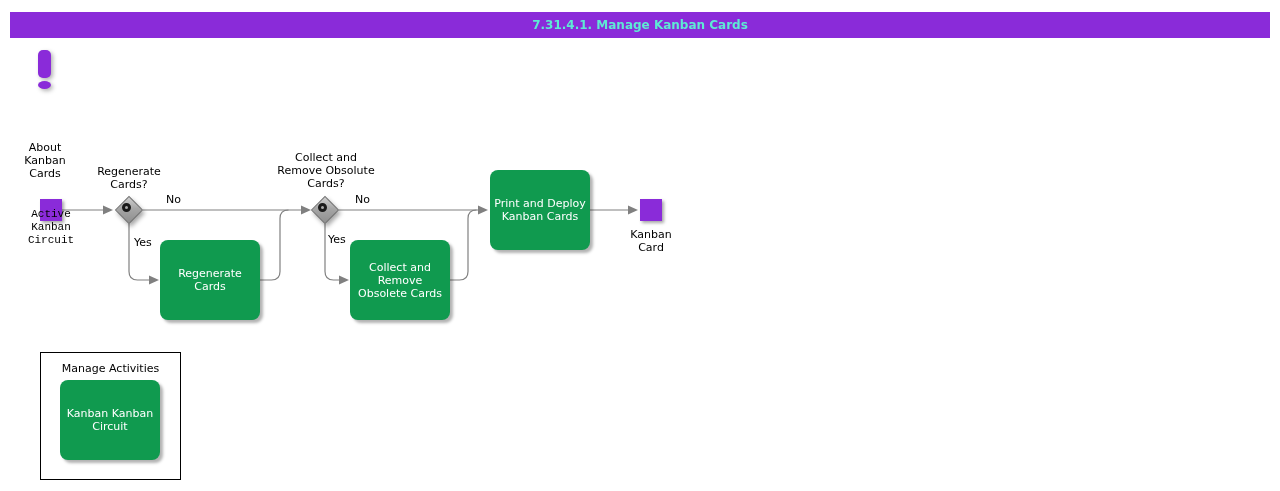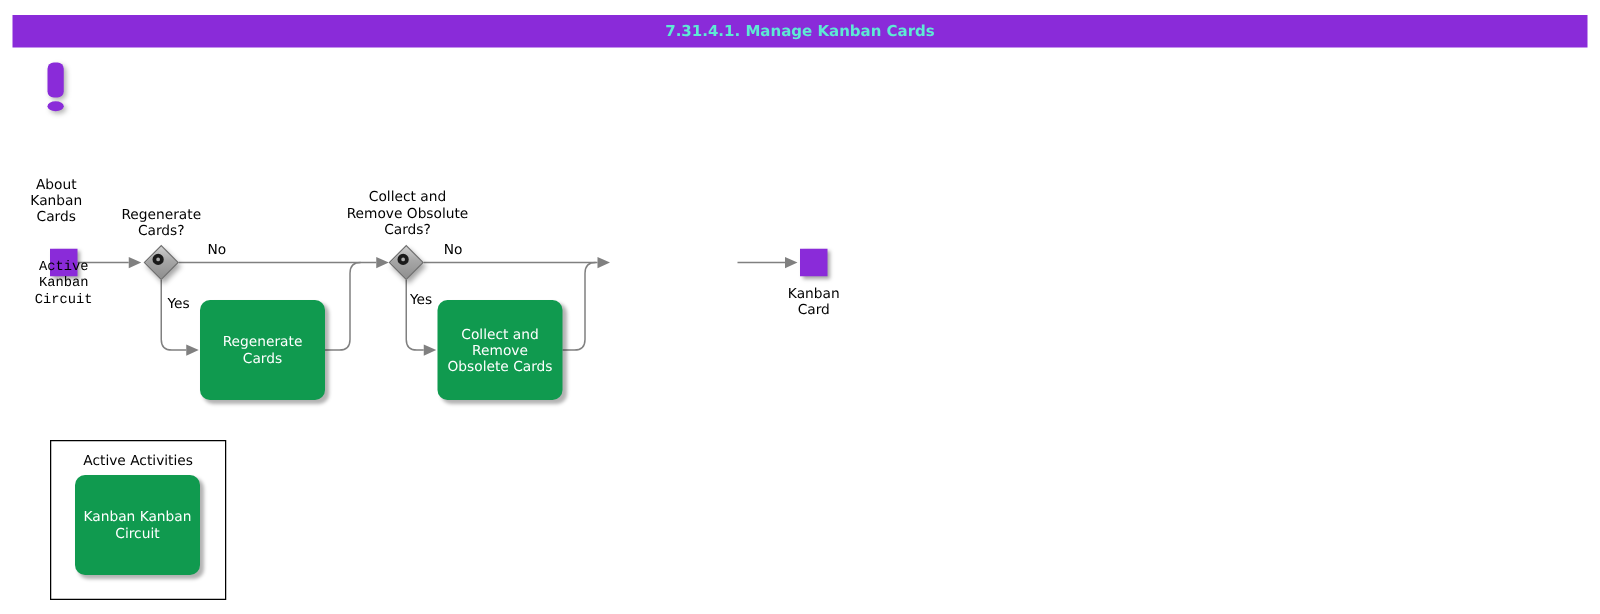--- a/index.html
+++ b/index.html
@@ -131,23 +131,25 @@
     <div class="diamond"></div>
     <div class="diamond-ring"></div>
   </div>
   <div class="lbl left" style="left:355px; top:193px; width:30px;">No</div>
   <div class="lbl left" style="left:328px; top:233px; width:34px;">Yes</div>
 
   <div class="task" style="left:350px; top:240px;">Collect and
 Remove
 Obsolete Cards</div>
 
+  <div class="task" style="left:490px; top:170px;">Print and Deploy
+Kanban Cards</div>
 
   <div class="node-square" style="left:640px; top:199px;"></div>
   <div class="lbl" style="left:601px; top:228px; width:100px;">Kanban
 Card</div>
 
   <div class="container-box"></div>
-  <div class="lbl" style="left:40px; top:362px; width:141px;">Active Activities</div>
+  <div class="lbl" style="left:40px; top:362px; width:141px;">Manage Activities</div>
   <div class="task" style="left:60px; top:380px;">Kanban Kanban
 Circuit</div>
 
 </div>
 
 </body></html>

